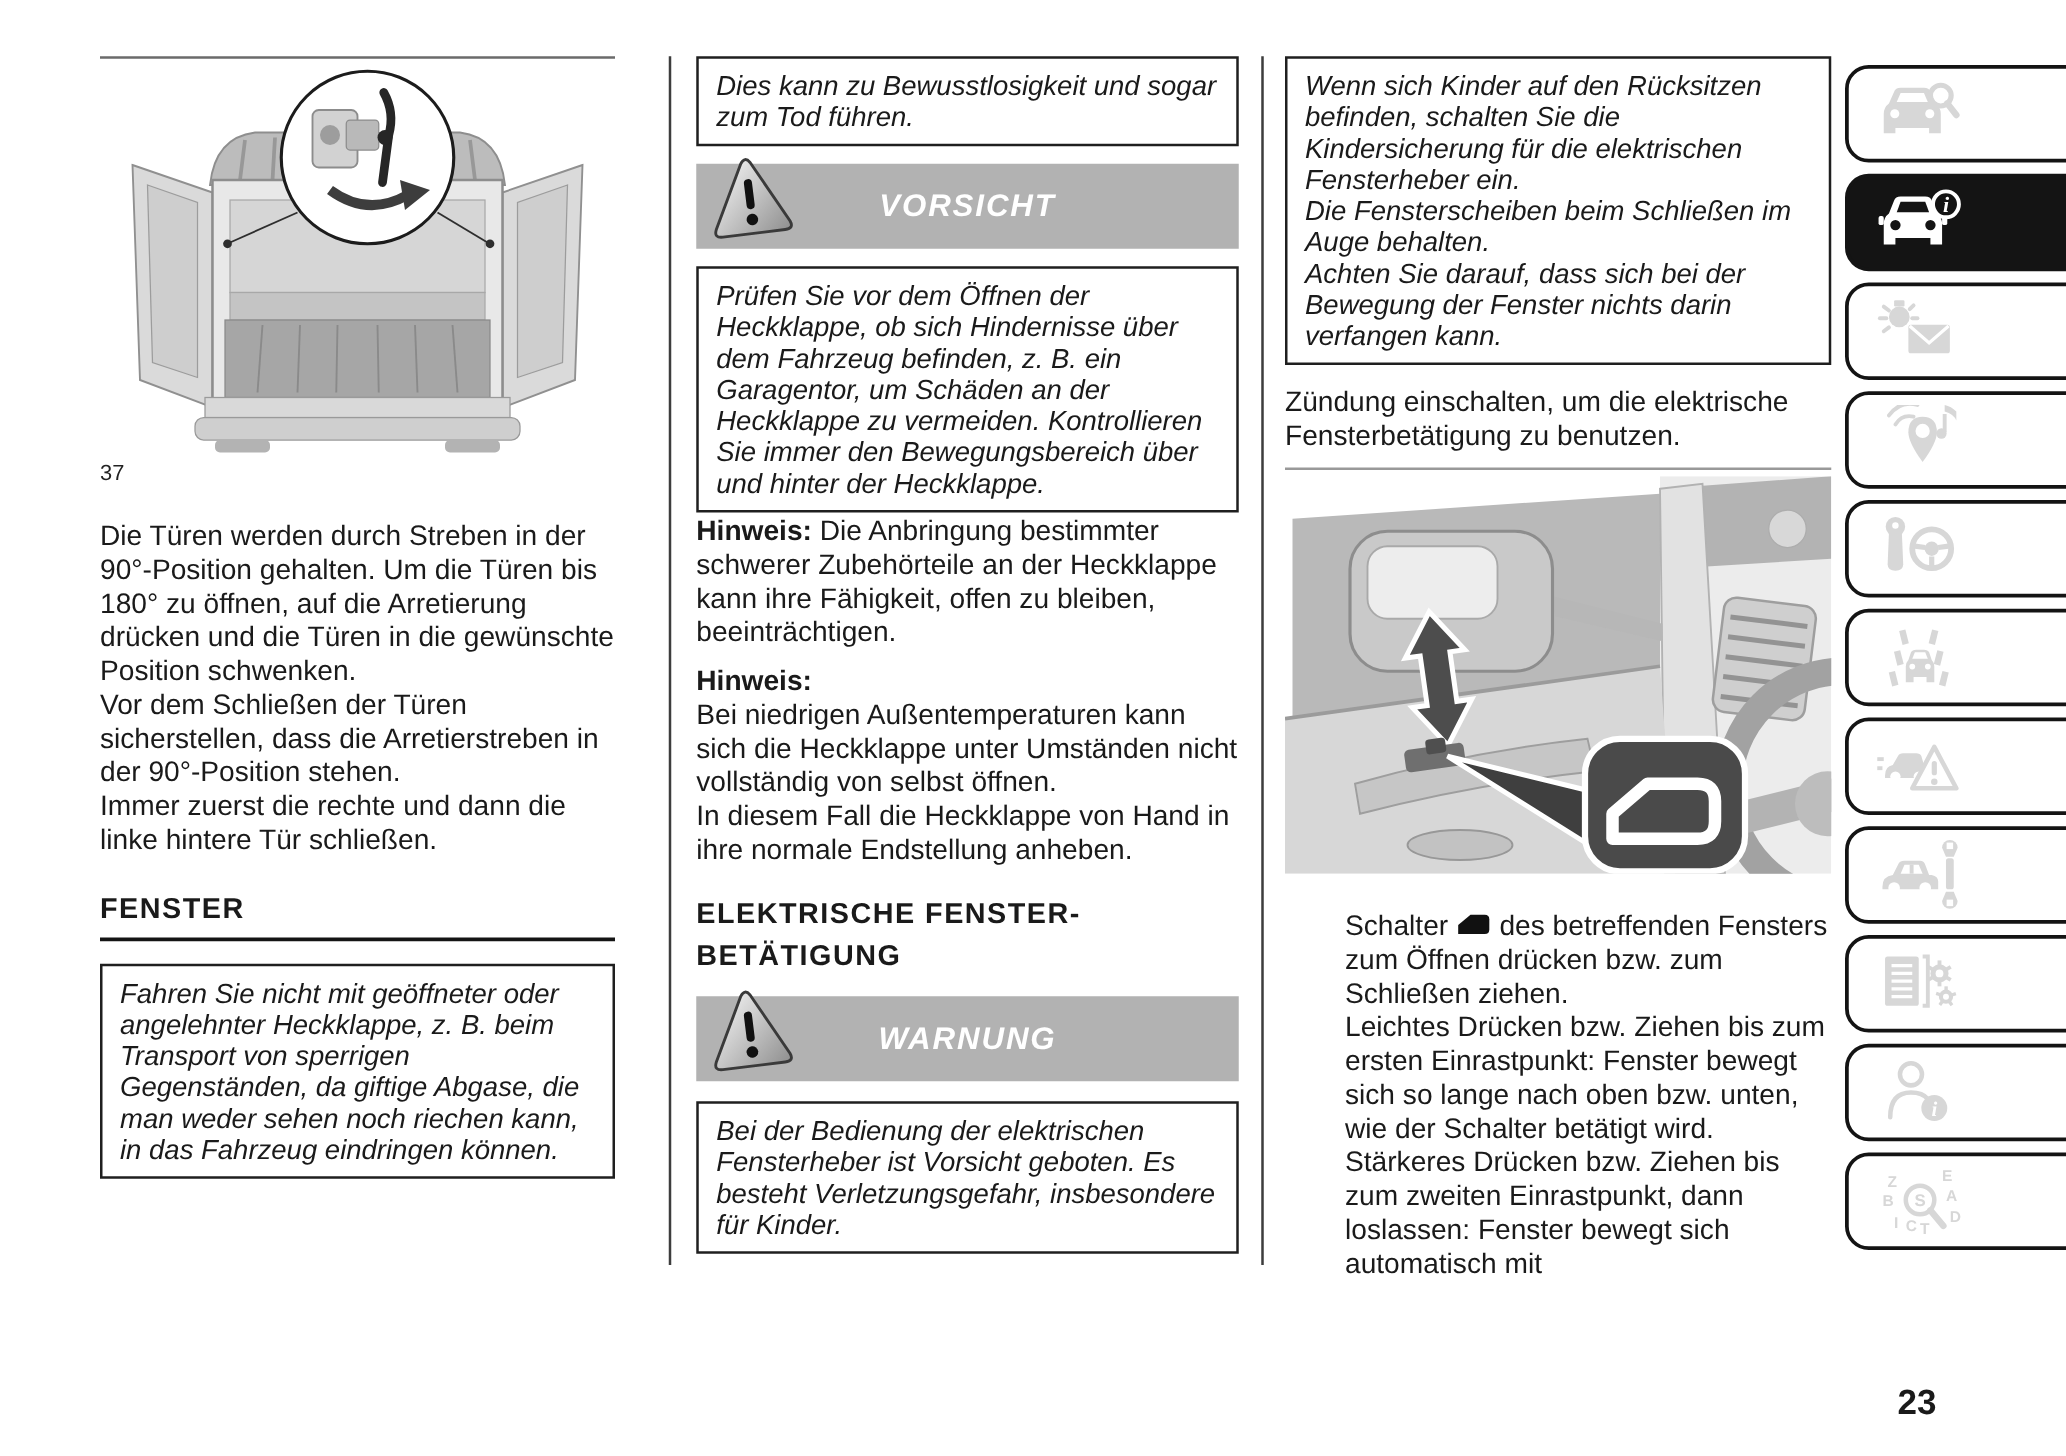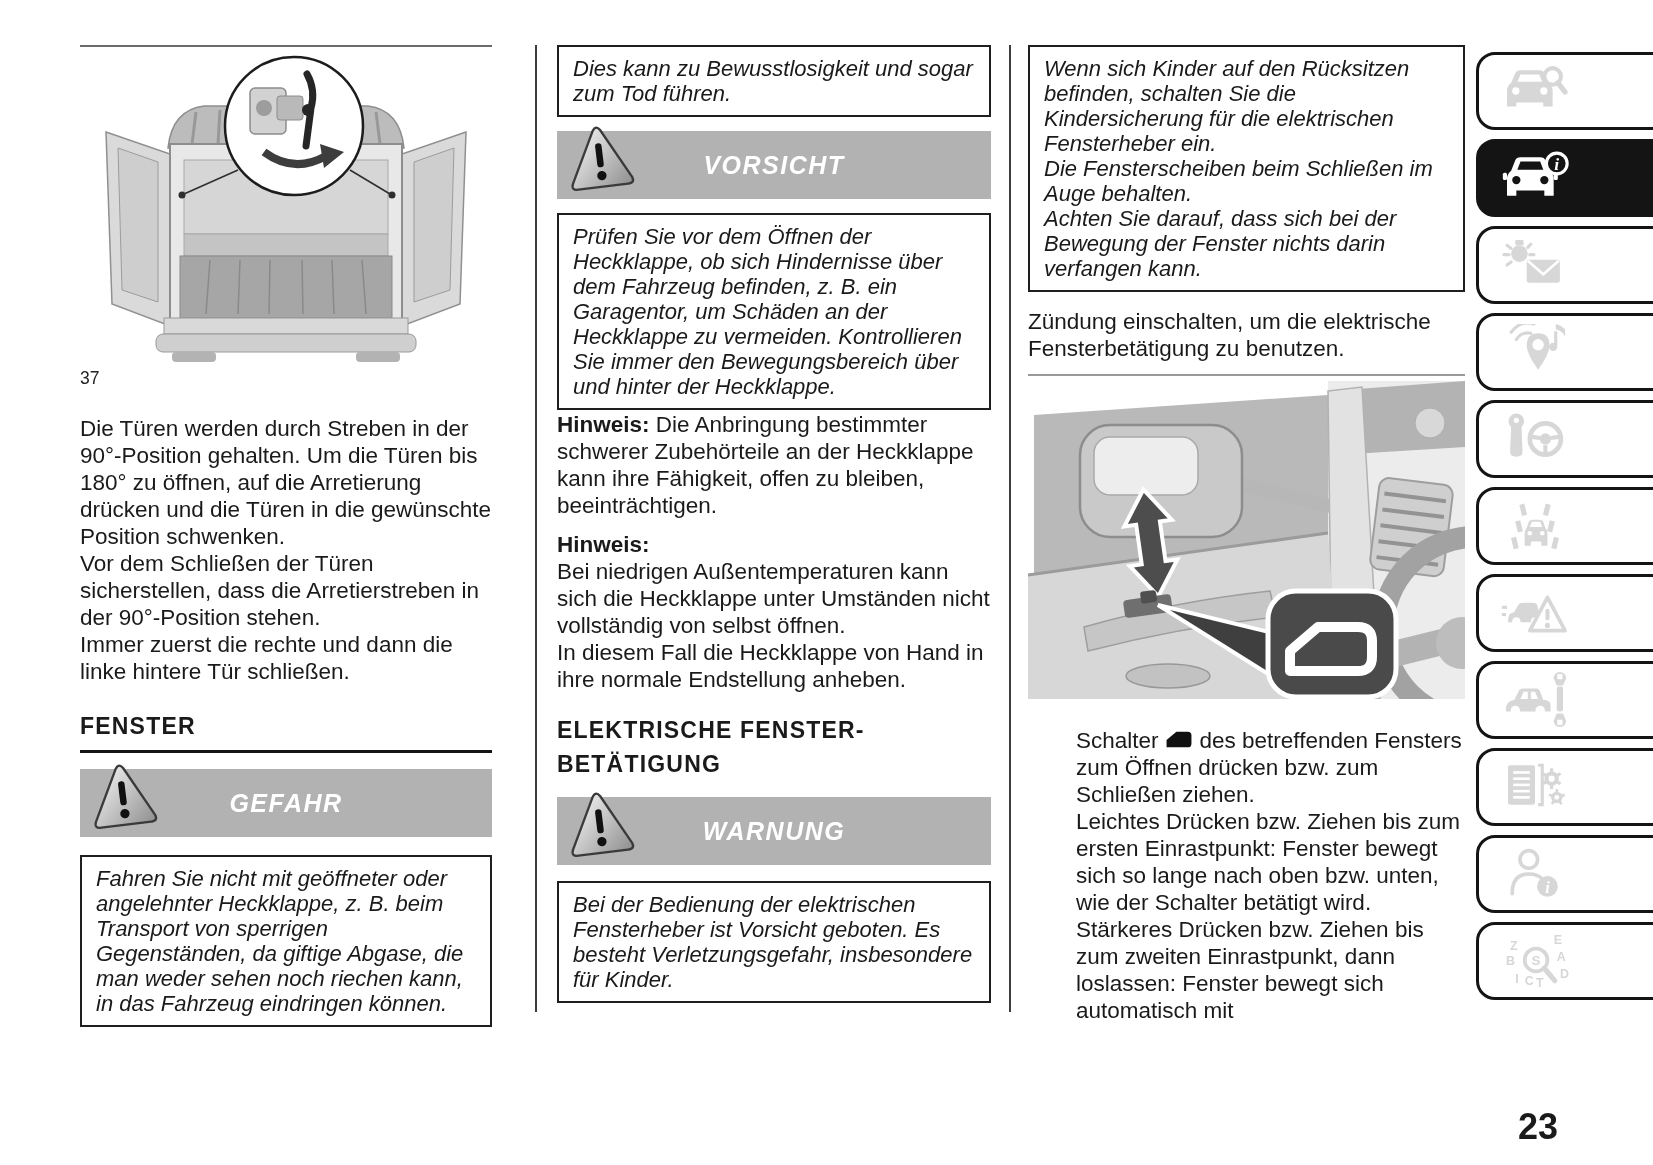--- a/index.html
+++ b/index.html
@@ -40,21 +40,21 @@
   .tab { width:100%; height:78px; border:3.5px solid #141414; border-radius:19px;
          background:#fff; margin-bottom:9px; display:flex; align-items:center;
          padding-left:22px; cursor:pointer; }
   .tab.active { background:#141414; }
   .tab svg { width:68px; height:56px; }
   .ic-f { fill:#d7d7d7; } .ic-s { stroke:#d7d7d7; fill:none; } .ic-t { fill:#d7d7d7; }
   .ic-bg { fill:#fff; } .ic-sbg { stroke:#fff; fill:none; } .ic-bgt { fill:#fff; }
   .tab.active .ic-f { fill:#fff; } .tab.active .ic-s { stroke:#fff; } .tab.active .ic-t { fill:#fff; }
   .tab.active .ic-bg { fill:#141414; }
 
-  .page-number { position:absolute; left:1518px; top:1106px; font-size:36px; font-weight:bold; }
+  .page-number { position:absolute; left:1518px; top:1106px; font-size:28px; font-weight:bold; }
 </style>
 </head>
 <body>
 
 <svg width="0" height="0" style="position:absolute">
   <defs>
     <linearGradient id="tg" x1="0" y1="0" x2="1" y2="1">
       <stop offset="0" stop-color="#ffffff"></stop>
         <stop offset="1" stop-color="#8f8f8f"></stop>
     </linearGradient>
@@ -110,30 +110,20 @@
       </svg>
       <figcaption class="figlabel">37</figcaption>
     </figure>
 
     <p class="body prewrap">Die Türen werden durch Streben in der 90°-Position gehalten. Um die Türen bis 180° zu öffnen, auf die Arretierung drücken und die Türen in die gewünschte Position schwenken.
 Vor dem Schließen der Türen sicherstellen, dass die Arretierstreben in der 90°-Position stehen.
 Immer zuerst die rechte und dann die linke hintere Tür schließen.</p>
 
     <h1 class="heading underlined">FENSTER</h1>
 
-    <div class="warnbar">
-      <svg class="tri" viewBox="0 0 84 78">
-        <g transform="rotate(-7 42 40)">
-          <path d="M38,8 Q42,2 46,8 L74,62 Q77,69 69,69 L15,69 Q7,69 10,62 Z" fill="url(#tg)" stroke="#3a3a3a" stroke-width="2.5" stroke-linejoin="round"></path>
-          <rect x="38.5" y="22" width="7" height="26" rx="3.5" fill="#111"></rect>
-          <circle cx="42" cy="57" r="5" fill="#111"></circle>
-        </g>
-      </svg>
-      <span class="warnlabel">GEFAHR</span>
-    </div>
 
     <div class="ibox prewrap">Fahren Sie nicht mit geöffneter oder angelehnter Heckklappe, z. B. beim Transport von sperrigen Gegenständen, da giftige Abgase, die man weder sehen noch riechen kann, in das Fahrzeug eindringen können.</div>
   </section>
 
   <div class="vdiv" style="left:535px;"></div>
 
   <section class="col" style="left:557px;width:434px;">
     <div class="ibox prewrap">Dies kann zu Bewusstlosigkeit und sogar zum Tod führen.</div>
 
     <div class="warnbar" style="margin-top:14px;">

